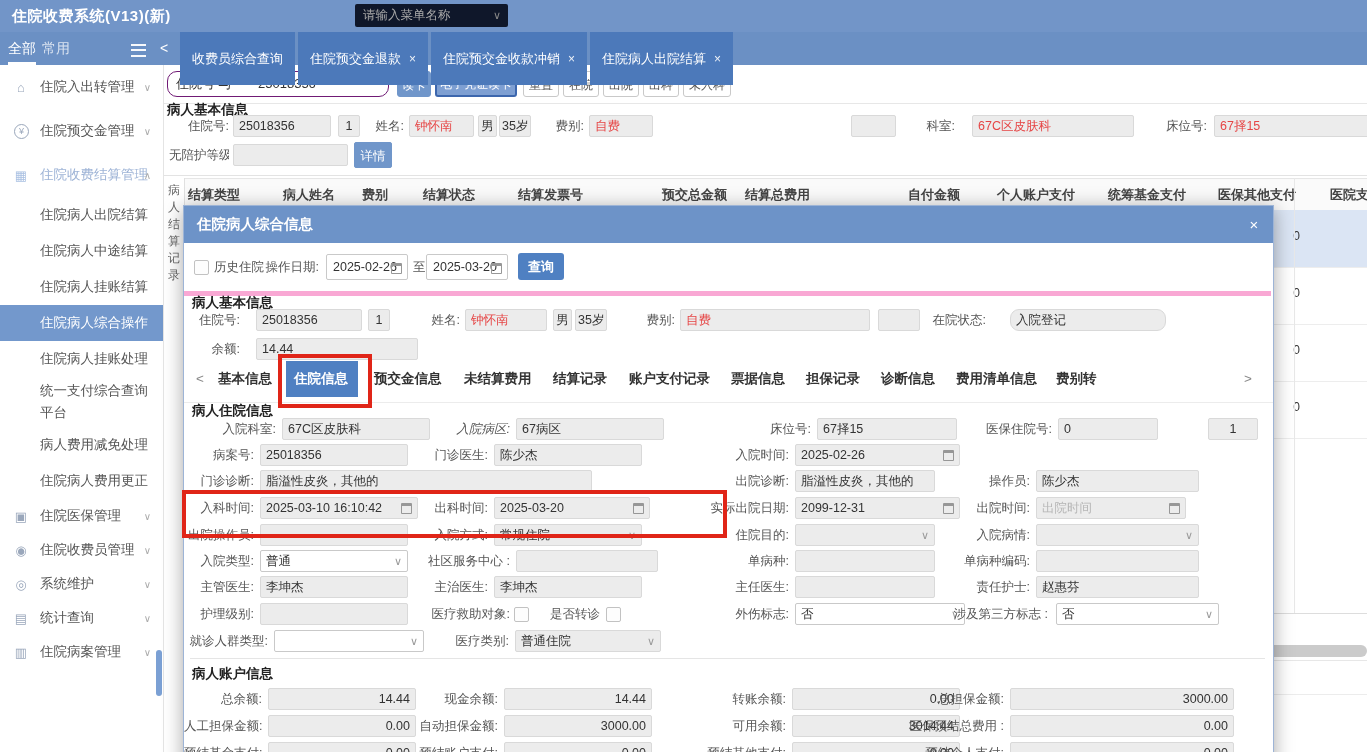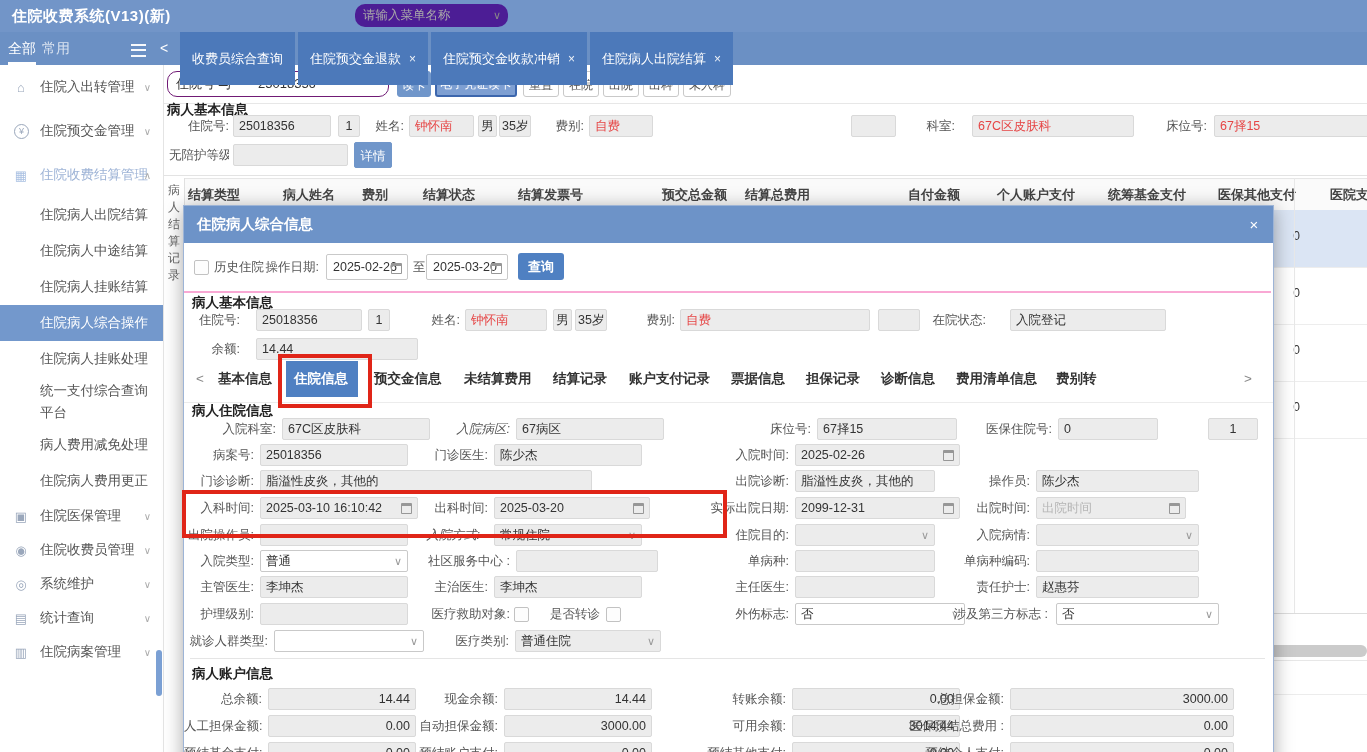--- a/index.html
+++ b/index.html
@@ -1,21 +1,21 @@
 <!DOCTYPE html>
 <html><head>
 <meta charset="utf-8">
 <style>
   html,body{margin:0;padding:0}
   body{width:1367px;height:752px;overflow:hidden;position:relative;background:#fff;
        font-family:"Liberation Sans","DejaVu Sans",sans-serif;-webkit-font-smoothing:antialiased}
   
   .topbar{position:absolute;left:0;top:0;width:1367px;height:32px;background:#7295c8;z-index:5}
   .app-title{position:absolute;left:12px;top:7px;color:#fff;font-size:15px;font-weight:bold;letter-spacing:.5px}
-  .menu-search{position:absolute;left:355px;top:4px;width:153px;height:23px;background:#4c1d95;border-radius:10px;
+  .menu-search{position:absolute;left:355px;top:4px;width:153px;height:23px;background:#0f172a;border-radius:2px;
                font-size:12.5px;color:#a9a9a9;line-height:23px;padding-left:8px;box-sizing:border-box}
   .menu-search .chev2{position:absolute;right:7px;top:0;color:#888;font-size:11px;line-height:23px}
   .tabbar{position:absolute;left:0;top:32px;width:1367px;height:33px;background:#6b90c4;z-index:5}
   .navfilter{position:absolute;top:0;height:33px;line-height:33px;color:rgba(255,255,255,.75);font-size:14px}
   .navfilter.active{color:#fff}
   .navfilter.active::after{content:"";position:absolute;left:0;bottom:0;width:100%;height:3px;background:#fff}
   .burger{position:absolute;left:131px;top:44px;width:15px;height:9px;border-top:2px solid rgba(255,255,255,.95);
           border-bottom:2px solid rgba(255,255,255,.95);z-index:6}
   .burger::before{content:"";position:absolute;left:0;top:2.5px;width:15px;height:2px;background:rgba(255,255,255,.95)}
   .back-arrow{position:absolute;left:160px;top:32px;height:33px;line-height:33px;color:#fff;font-size:14px;z-index:6}
@@ -72,21 +72,21 @@
   .grow{position:absolute;left:22px;right:0;height:57px;border-bottom:1px solid #ededed}
   .grow.sel{background:#dbe5f4}
   .grow .zero{position:absolute;left:1101px;width:14px;text-align:right;font-size:12px;color:#333;top:19px}
   .vline{position:absolute;left:1131px;top:113px;height:436px;width:0;border-left:1px solid #e8e8e8}
   
   .modal{position:absolute;left:183px;top:205px;width:1089px;height:565px;background:#fff;z-index:50;
          box-shadow:0 3px 18px rgba(0,0,0,.35);border:1px solid #9db4d6;box-sizing:content-box}
   .mtitle{position:absolute;left:0;top:0;right:0;height:37px;background:#6d93c8}
   .mtitle .t{position:absolute;left:13px;top:0;line-height:37px;color:#fff;font-size:14.5px;font-weight:bold}
   .mclose{position:absolute;left:1055px;top:0;width:30px;height:37px;line-height:37px;text-align:center;color:#fff;font-size:15px;cursor:pointer}
-  .mfilter{position:absolute;left:0;top:37px;right:2px;height:48px;border-bottom:2px solid #f9a8d4}
+  .mfilter{position:absolute;left:0;top:37px;right:2px;height:48px;border-bottom:5px solid #f9a8d4}
   .mfilter .cb{left:10px;top:17px}
   .mfilter .flab{position:absolute;top:16px;font-size:12.5px;color:#555;white-space:nowrap}
   .mfilter .dfld{position:absolute;top:11px;height:26px;width:82px;box-sizing:border-box;border:1px solid #c9c9c9;
                  border-radius:2px;background:#fff;font-size:12.5px;line-height:24px;padding-left:6px;color:#333}
   .mfilter .dfld .cal{top:8px}
   .qbtn{position:absolute;left:334px;top:10px;width:46px;height:27px;background:#4f80c2;color:#fff;border-radius:3px;
         text-align:center;line-height:27px;font-size:13px;font-weight:bold;cursor:pointer}
   .mtabs{position:absolute;left:0;top:150px;right:0;height:46px;border-bottom:1px solid #ececec}
   .mtab{position:absolute;top:5px;height:36px;line-height:36px;font-size:13.5px;font-weight:bold;color:#333;white-space:nowrap;cursor:pointer;z-index:2}
   .mtab.arrow{color:#888;font-weight:normal}
@@ -281,21 +281,21 @@
         <div class="fld" style="left: 72px; width: 106px;">25018356</div>
         <div class="fld box" style="left: 184px; width: 22px;">1</div>
         <span class="lbl" style="left: 228px; width: 48px;">姓名:</span>
         <div class="fld red" style="left: 281px; width: 82px;">钟怀南</div>
         <div class="fld box" style="left: 369px; width: 19px;">男</div>
         <div class="fld box" style="left: 391px; width: 32px;">35岁</div>
         <span class="lbl" style="left: 443px; width: 48px;">费别:</span>
         <div class="fld red" style="left: 496px; width: 190px;">自费</div>
         <div class="fld box" style="left: 694px; width: 42px;"></div>
         <span class="lbl" style="left: 736px; width: 66px;">在院状态:</span>
-        <div class="fld" style="left: 826px; width: 156px;">入院登记</div>
+        <div class="fld" style="left: 826px; width: 156px; border-radius: 9px;">入院登记</div>
       </div>
       <div class="frow" style="top: 132px;">
         <span class="lbl" style="left: 0px; width: 56px;">余额:</span>
         <div class="fld" style="left: 72px; width: 162px;">14.44</div>
       </div>
     </div>
 
   <div class="mtabs">
     <div class="mtab-bg"></div>
     <div id="modal-tabs">
@@ -350,21 +350,21 @@
         <span class="lbl" style="left: 240px; width: 64px;">出科时间:</span>
         <div class="fld" style="left: 310px; width: 156px;">2025-03-20<i class="cal"></i></div>
         <span class="lbl" style="left: 500px; width: 105px;">实际出院日期:</span>
         <div class="fld" style="left: 611px; width: 165px;">2099-12-31<i class="cal"></i></div>
         <span class="lbl" style="left: 760px; width: 86px;">出院时间:</span>
         <div class="fld" style="left: 852px; width: 150px;"><span class="ph">出院时间</span><i class="cal"></i></div>
       </div>
       <div class="frow" style="top: 318px;">
         <span class="lbl" style="left: 0px; width: 70px;">出院操作员:</span>
         <div class="fld" style="left: 76px; width: 148px;"></div>
-        <span class="lbl" style="left: 232px; width: 64px; font-style: italic;">入院方式:</span>
+        <span class="lbl" style="left: 240px; width: 64px;">入院方式:</span>
         <div class="fld" style="left: 310px; width: 148px;">常规住院<span class="chev">∨</span></div>
         <span class="lbl" style="left: 510px; width: 95px;">住院目的:</span>
         <div class="fld" style="left: 611px; width: 140px;">
           <span class="chev">∨</span>
         </div>
         <span class="lbl" style="left: 760px; width: 86px;">入院病情:</span>
         <div class="fld" style="left: 852px; width: 163px;">
           <span class="chev">∨</span>
         </div>
       </div>

